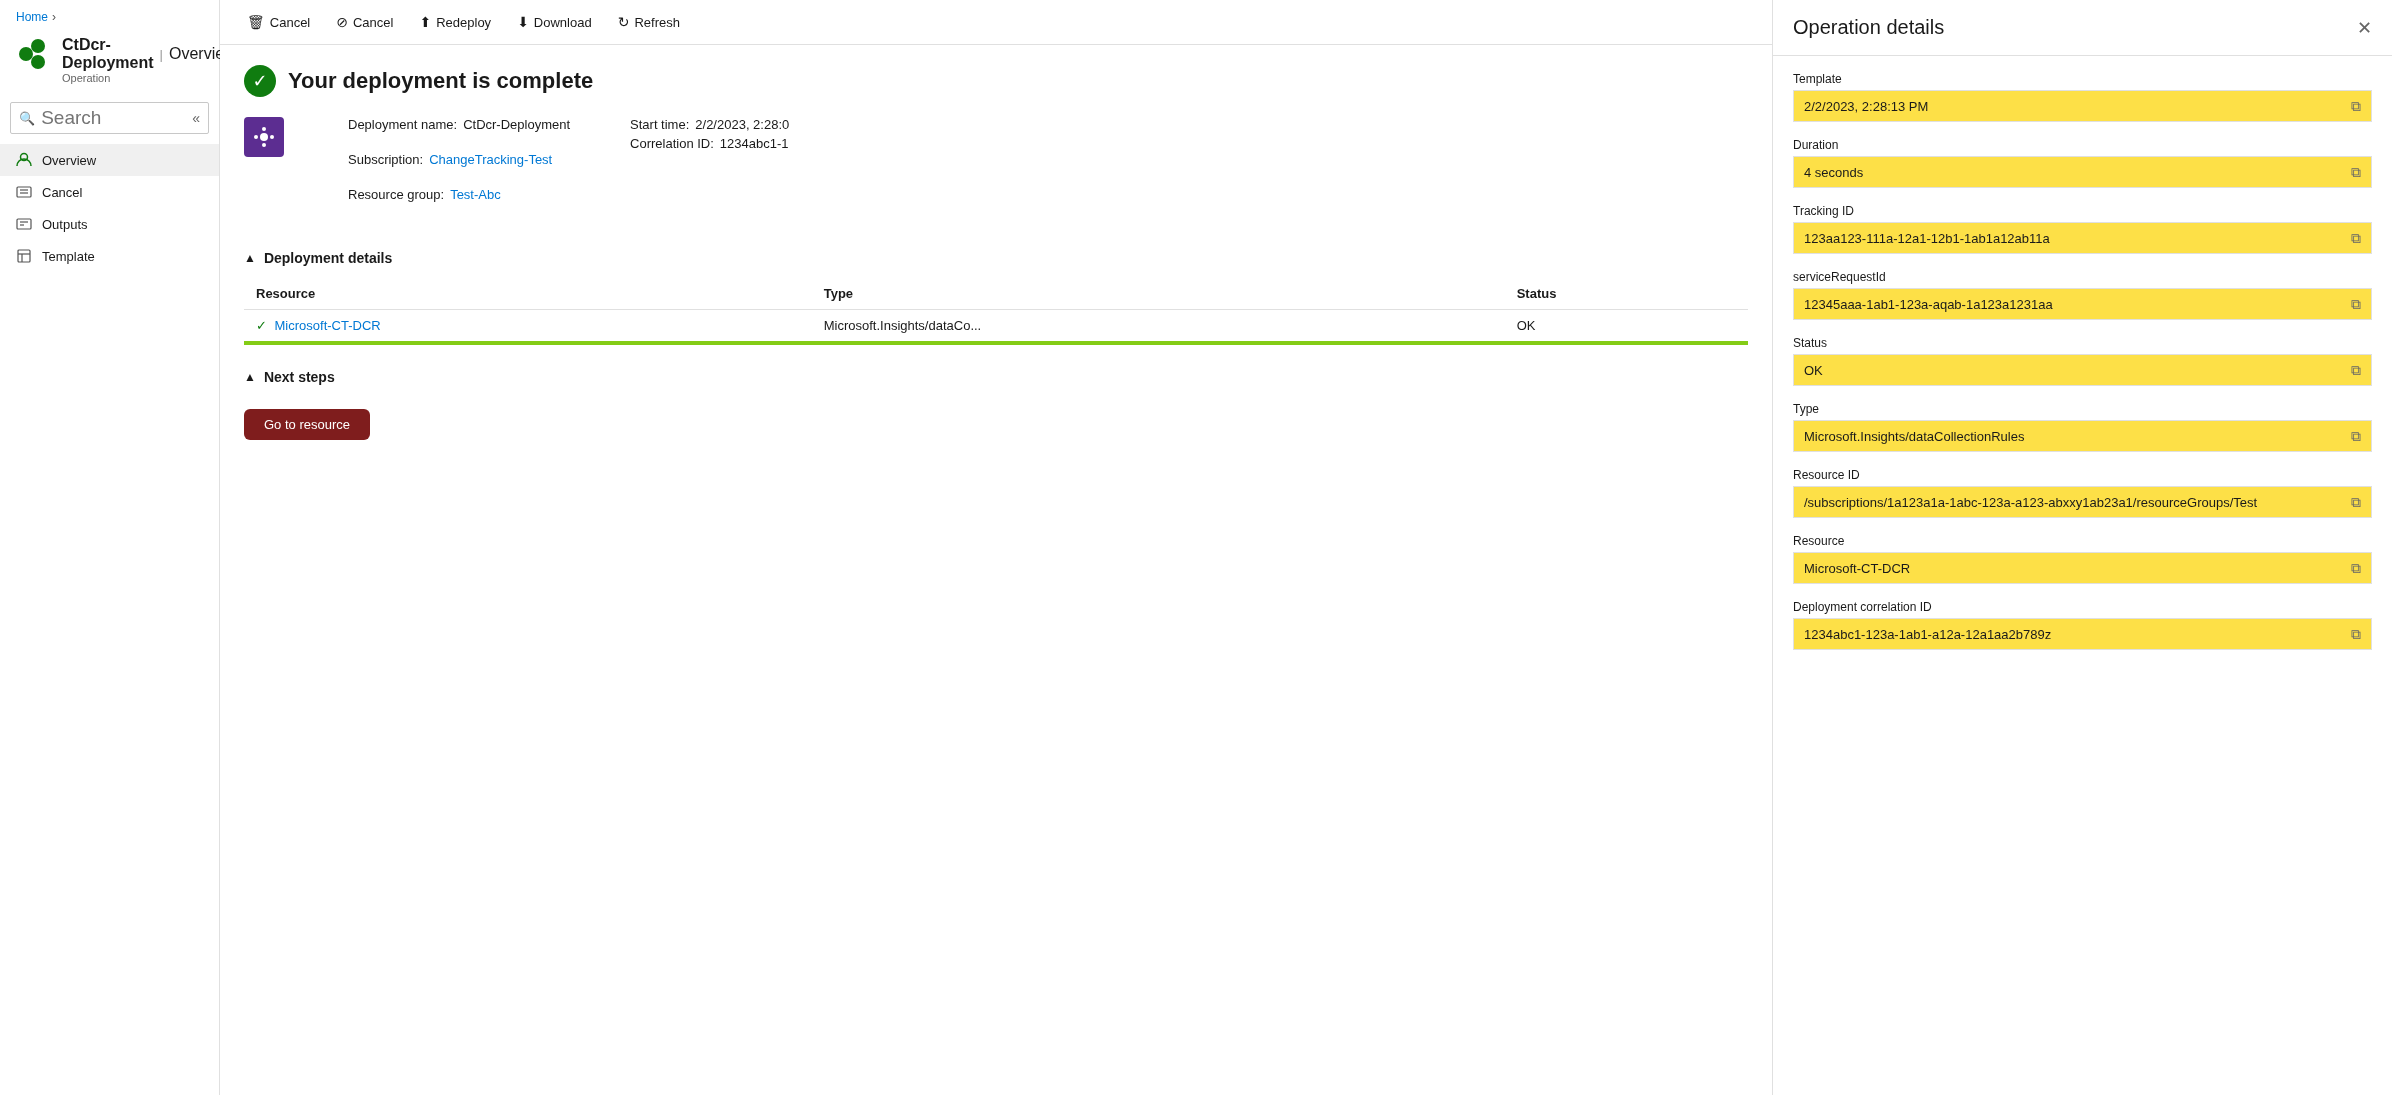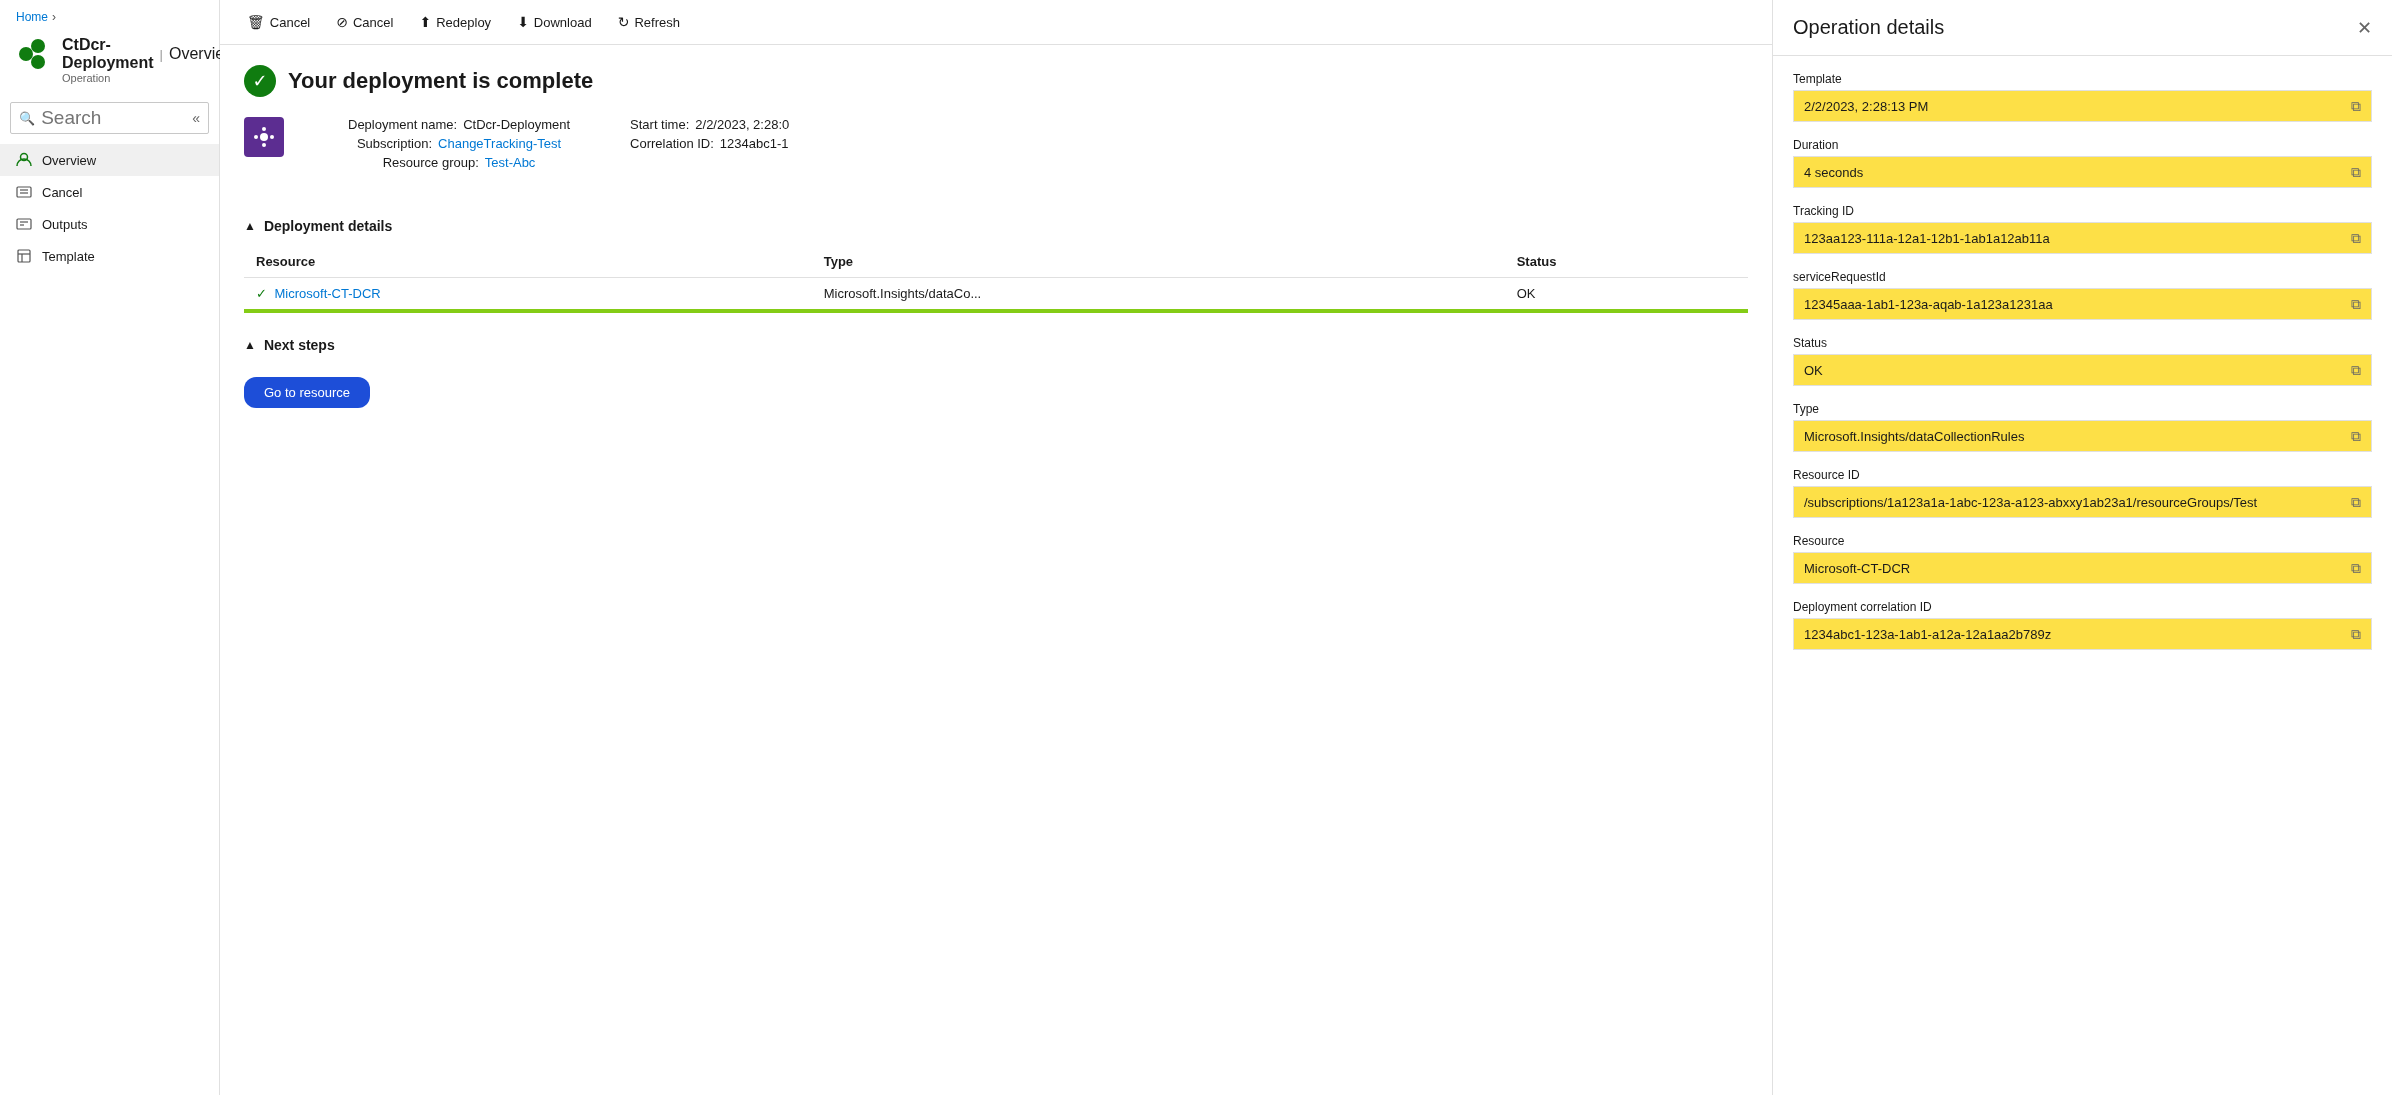--- a/index.html
+++ b/index.html
@@ -131,21 +131,21 @@
     }
     .success-title { font-size: 22px; font-weight: 700; color: #1a1a1a; }
 
     .deployment-info {
       display: flex;
       gap: 60px;
       margin-left: 44px;
       margin-bottom: 24px;
       font-size: 13px;
     }
-    .deployment-info-left { display: flex; flex-direction: column; gap: 4px; align-items: center; }
+    .deployment-info-left { display: flex; flex-direction: column; gap: 20px; }
     .deployment-info-right { display: flex; flex-direction: column; gap: 4px; }
     .info-row { display: flex; gap: 6px; }
     .info-label { color: #1a1a1a; }
     .info-value { color: #1a1a1a; }
     .info-link { color: #0078d4; cursor: pointer; text-decoration: none; }
 
     .section-header {
       display: flex;
       align-items: center;
       gap: 8px;
@@ -183,27 +183,27 @@
     .data-table td {
       padding: 8px 12px;
       border-bottom: 4px solid #84cc16;
     }
     .table-link { color: #0078d4; cursor: pointer; text-decoration: none; }
     .status-ok { color: #1a1a1a; }
     .row-icon { color: #107c10; margin-right: 4px; }
 
     .next-steps { margin-top: 24px; }
     .go-to-resource-btn {
-      background: #1d4ed8;
+      background: #7f1d1d;
       color: white;
       border: none;
       padding: 8px 20px;
       font-size: 13px;
       cursor: pointer;
-      border-radius: 12px;
+      border-radius: 6px;
       margin-top: 12px;
     }
 
     
     .right-panel {
       width: 620px;
       background: #fff;
       border-left: 1px solid #e0e0e0;
       display: flex;
       flex-direction: column;

